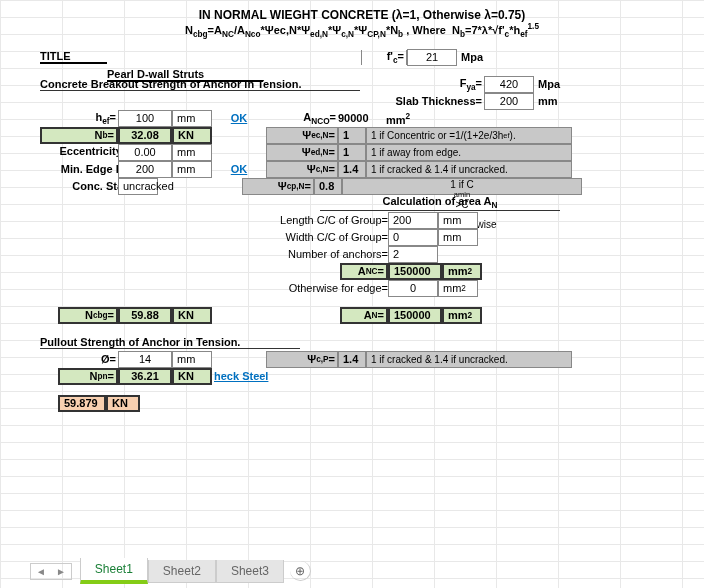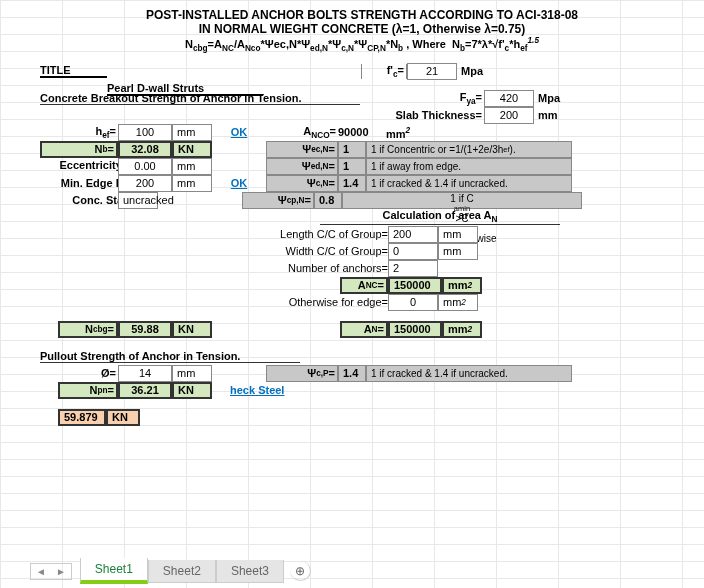--- a/index.html
+++ b/index.html
@@ -23,21 +23,21 @@
     z-index: 0;
   }
   .content {
     position: relative;
     z-index: 1;
     padding: 8px 20px 0 40px;
   }
   .title { text-align: center; font-weight: bold; font-size: 12px; }
   .formula { text-align: center; font-weight: bold; font-size: 11px; margin-bottom: 10px; }
   sub { font-size: 0.75em; }
-  sup { font-size: 0.75em; font-style: italic; }
+  sup { font-size: 0.75em; }
   .row { display: flex; align-items: center; height: 17px; }
   .cell { border: 1px solid #888; padding: 0 4px; height: 17px; display: flex; align-items: center; background: #fff; }
   .label-r { text-align: right; padding-right: 2px; font-weight: bold; }
   .label-l { text-align: left; padding-left: 2px; font-weight: bold; }
   .heavy-border { border: 2px solid #333 !important; }
   .underline-heavy { border-bottom: 2px double #000; font-weight: bold; }
   .green-bg { background: #d4e8c0 !important; }
   .gray-bg  { background: #c8c8c8 !important; }
   .orange-bg { background: #f8d0b0 !important; }
   .ok-link { color: #0070c0; text-decoration: underline; font-weight: bold; }
@@ -87,21 +87,20 @@
     margin-left:6px;
     width:20px; height:20px;
     display:flex; align-items:center; justify-content:center;
   }
 </style>
 </head>
 <body>
 
 <div class="grid-bg"></div>
 <div class="content">
-  <div class="title">POST-INSTALLED ANCHOR BOLTS STRENGTH ACCORDING TO ACI-318-08</div>
   <div class="title">IN NORMAL WIEGHT CONCRETE (λ=1, Otherwise λ=0.75)</div>
   <div class="formula">
     N<sub>cbg</sub>=A<sub>NC</sub>/A<sub>Nco</sub>*Ψec,N*Ψ<sub>ed,N</sub>*Ψ<sub>c,N</sub>*Ψ<sub>CP,N</sub>*N<sub>b</sub> , Where&nbsp; N<sub>b</sub>=7*λ*√f'<sub>c</sub>*h<sub>ef</sub><sup>1.5</sup>
   </div>
 
   <div class="row mt10">
     <div style="width:67px;" class="underline-heavy">TITLE</div>
     <div style="width:156px;margin-top:36px;" class="underline-heavy">Pearl D-wall Struts</div>
     <div style="width:98px;"></div>
     <div class="label-r" style="width:46px;border:1px solid #888;border-width:0 1px;">f'<sub>c</sub>=</div>
@@ -226,21 +225,21 @@
     <div style="width:54px;"></div>
     <div class="cell gray-bg label-r" style="width:72px;justify-content:flex-end;">Ψ<sub>c,P</sub>=</div>
     <div class="cell gray-bg" style="width:28px;font-weight:bold;">1.4</div>
     <div class="cell gray-bg" style="width:206px;font-size:10px;">1 if cracked &amp; 1.4 if uncracked.</div>
   </div>
   <div class="row">
     <div style="width:18px;"></div>
     <div class="cell green-bg heavy-border label-r" style="width:60px;justify-content:flex-end;">N<sub>pn</sub>=</div>
     <div class="cell green-bg heavy-border" style="width:54px;justify-content:center;font-weight:bold;">36.21</div>
     <div class="cell green-bg heavy-border" style="width:40px;font-weight:bold;">KN</div>
-    <div class="ok-link" style="padding-left:18px;">heck Steel</div>
+    <div class="ok-link" style="padding-left:2px;">heck Steel</div>
   </div>
 
   <div class="row mt10">
     <div style="width:18px;"></div>
     <div class="cell orange-bg heavy-border" style="width:48px;font-weight:bold;">59.879</div>
     <div class="cell orange-bg heavy-border" style="width:34px;font-weight:bold;">KN</div>
   </div>
 </div>
 
 <div class="tabs">

